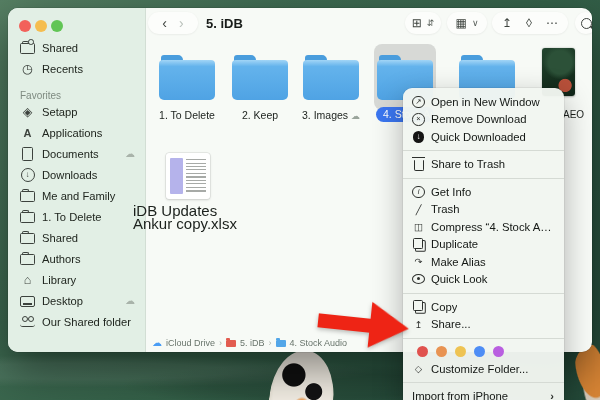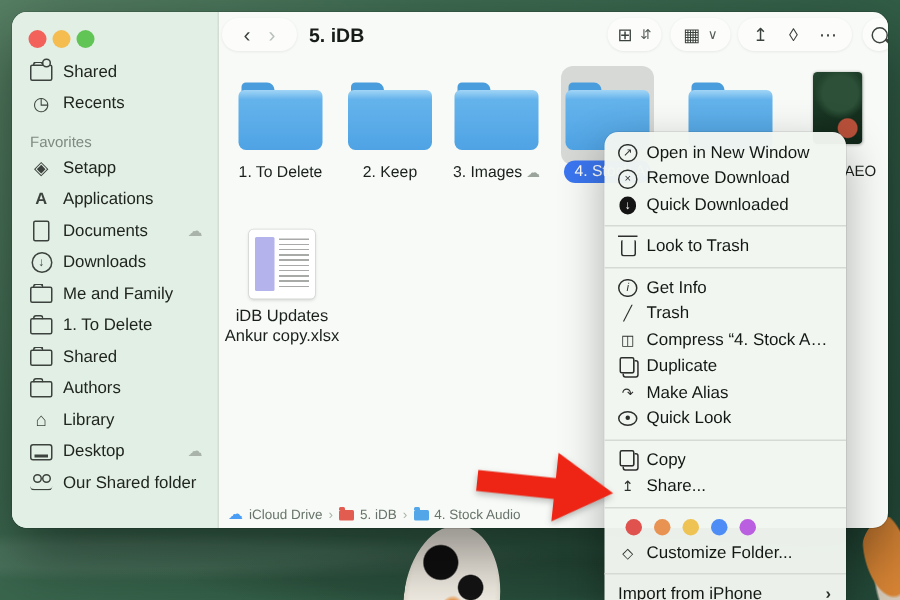--- a/index.html
+++ b/index.html
@@ -87,21 +87,21 @@
                linear-gradient(160deg,#23452f,#16301f 60%,#102518);
     box-shadow:0 .5px 2px rgba(0,0,0,.3)}
   .photo-label{position:absolute;left:417px;top:101px;font-size:10px;color:#1b201c}
 
   .xlsx{position:absolute;left:20px;top:145px;width:44px;height:46px;background:#fff;border-radius:3px;
     box-shadow:0 0 0 .5px #d3d6d2, 0 1px 2.5px rgba(0,0,0,.18)}
   .xlsx::before{content:"";position:absolute;left:4px;top:5px;width:13px;height:36px;background:#b5b3eb;border-radius:1px}
   .xlsx::after{content:"";position:absolute;left:20px;right:4px;top:6px;bottom:6px;
     background:repeating-linear-gradient(#a7aaa7 0 1px, transparent 1px 3.5px)}
   .xlabel{position:absolute;left:42px;top:197px;transform:translateX(-50%);width:110px;
-    text-align:center;font-size:11px;line-height:12.5px;color:#1b201c}
+    text-align:left;font-size:15px;line-height:12.5px;color:#1b201c}
 
   
   .pathbar{position:absolute;left:6px;bottom:3px;height:13px;display:flex;align-items:center;gap:4px;
     font-size:9px;color:#68746b}
   .pb-cloud{color:#4a9df5;font-size:10px}
   .pb-sep{color:#a9b3aa}
   .minifold{width:10px;height:7px;border-radius:1px;position:relative;margin-top:1px}
   .minifold::before{content:"";position:absolute;top:-2px;left:0;width:4px;height:2px;border-radius:1px 1px 0 0;background:inherit}
   .mf-red{background:#e25c50}.mf-blue{background:#53a6e8}
 
@@ -313,21 +313,21 @@
     <span class="mi">
         <span class="circf">↓</span>
       </span>
     <span class="ml">Quick Downloaded</span>
   </div>
   <div class="m-sep"></div>
   <div class="m-item">
     <span class="mi">
         <span class="ic-trash"></span>
       </span>
-    <span class="ml">Look to Trash</span>
+    <span class="ml">Share to Trash</span>
   </div>
   <div class="m-sep"></div>
   <div class="m-item">
     <span class="mi">
         <span class="circ" style="font-style:italic">i</span>
       </span>
     <span class="ml">Get Info</span>
   </div>
   <div class="m-item">
     <span class="mi">╱</span>

